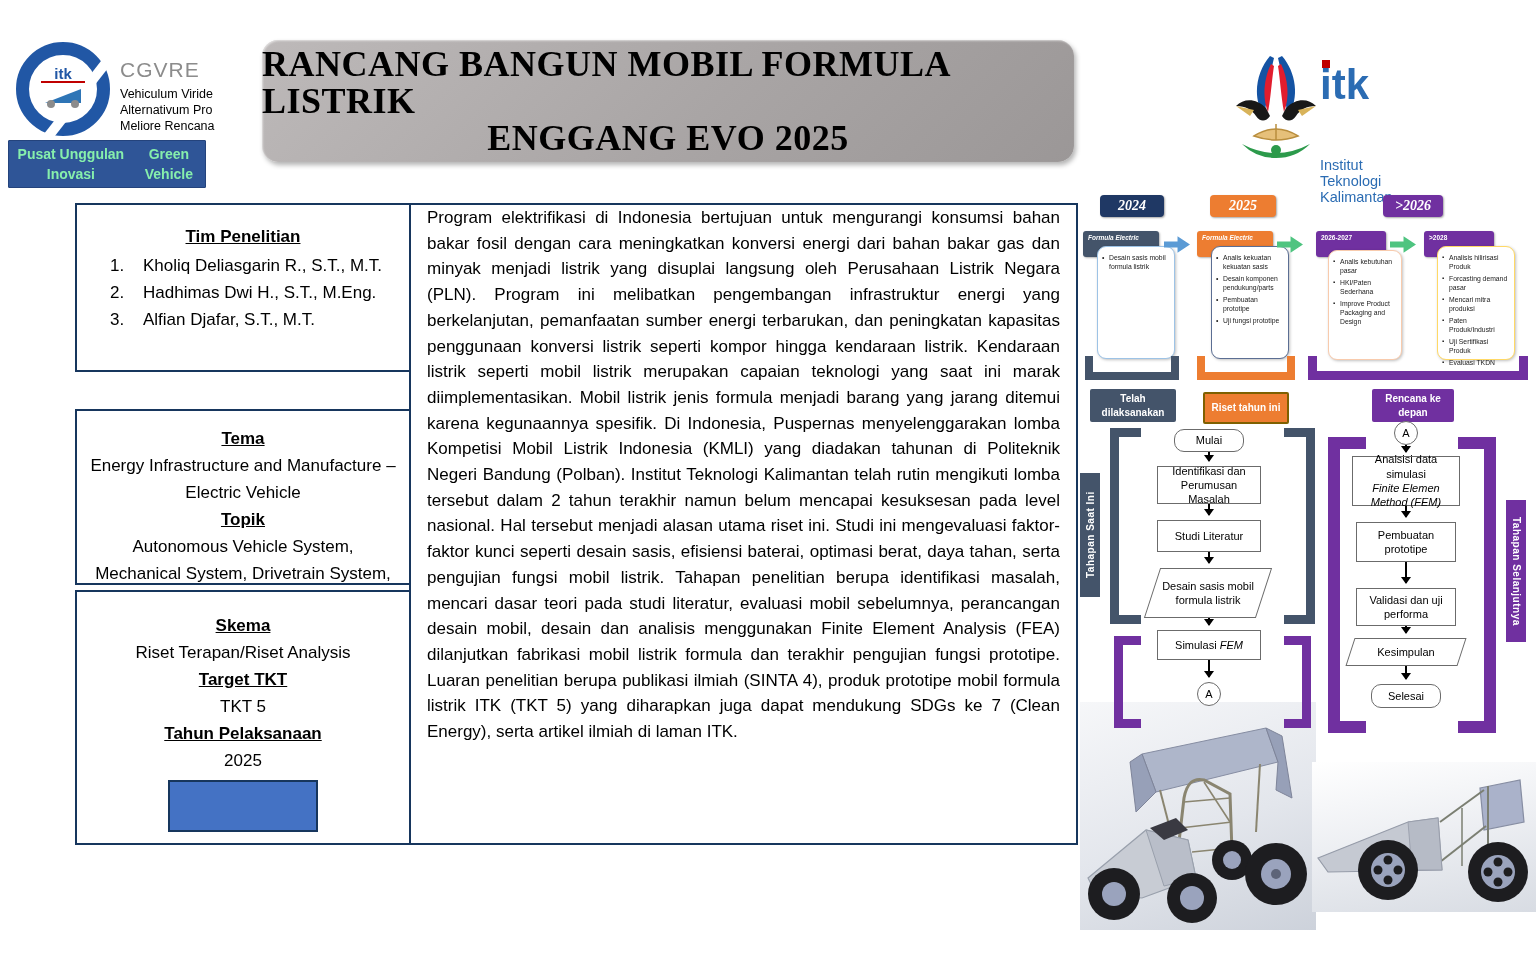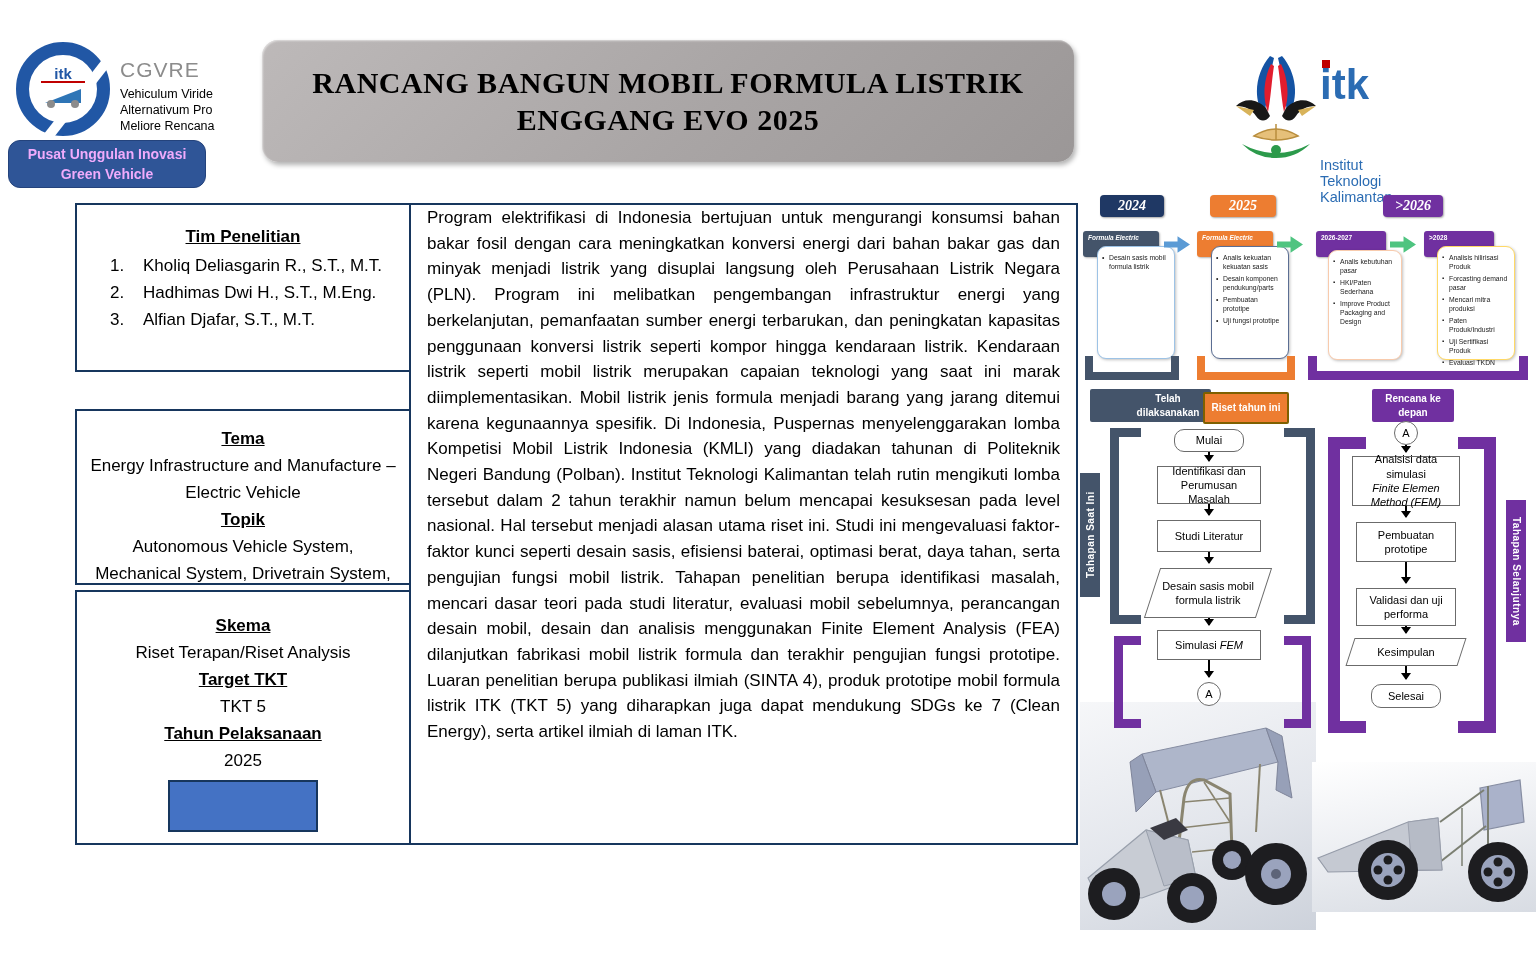--- a/index.html
+++ b/index.html
@@ -9,27 +9,27 @@
   
   .ring-logo{position:absolute;left:16px;top:42px;width:94px;height:94px;border-radius:50%;
              border:13px solid #2157a5;box-sizing:border-box;display:flex;flex-direction:column;
              align-items:center;justify-content:center;}
   .ring-gap{position:absolute;width:10px;height:120px;background:#fff;left:42px;top:-14px;transform:rotate(38deg);}
   .ring-inner{position:relative;z-index:2;text-align:center;}
   .ring-itk{font-size:15px;font-weight:bold;color:#2157a5;border-bottom:2px solid #c00000;line-height:1;}
   .cgvre-name{position:absolute;left:120px;top:58px;font-size:21px;color:#8c8c8c;letter-spacing:1px;}
   .cgvre-motto{position:absolute;left:120px;top:86px;font-size:12.5px;line-height:16px;color:#000000;}
   .badge{position:absolute;left:8px;top:140px;width:196px;height:46px;background:#2f5597;border:1px solid #24437c;
-         border-radius:12px;color:#f0abfc;font-weight:bold;font-size:14px;line-height:1.45;display:flex;
-         flex-direction:column;align-items:center;justify-content:center;text-align:center;}
+         border-radius:1px;color:#86efac;font-weight:bold;font-size:14px;line-height:1.45;display:flex;
+         flex-direction:row;align-items:center;justify-content:center;text-align:center;}
   .banner{position:absolute;left:262px;top:40px;width:812px;height:122px;border-radius:16px;
           background:linear-gradient(135deg,#bdb9b9 0%,#a9a5a5 55%,#9b9797 100%);
           box-shadow:2px 3px 5px rgba(0,0,0,.3), inset 1px 1px 2px rgba(255,255,255,.55);
           display:flex;flex-direction:column;align-items:center;justify-content:center;}
-  .banner div{font-family:"Liberation Serif",serif;font-weight:bold;font-size:30px;line-height:37px;
+  .banner div{font-family:"Liberation Serif",serif;font-weight:bold;font-size:36px;line-height:37px;
               color:#000;text-align:left;letter-spacing:.5px;}
   .itk-emblem{position:absolute;left:1226px;top:50px;}
   .itk-word{position:absolute;left:1320px;top:64px;font-size:42px;font-weight:bold;color:#2b6cb3;line-height:1;}
   .itk-word::before{content:"";position:absolute;left:2px;top:-4px;width:8px;height:8px;background:#c00000;}
   .itk-name{position:absolute;left:1320px;top:112px;font-size:14.5px;line-height:16px;color:#2b6cb3;margin-top:45px;}
 
   
   .lp{position:absolute;left:75px;width:336px;border:2px solid #17365d;box-sizing:border-box;
       background:#fff;text-align:center;font-size:17px;line-height:27px;}
   .lp h3{margin:0;font-size:17px;line-height:27px;font-weight:bold;text-decoration:underline;}
@@ -258,21 +258,21 @@
       <li>Paten Produk/Industri</li>
       <li>Uji Sertifikasi Produk</li>
       <li>Evaluasi TKDN</li>
     </ul>
   </div>
 
   <div class="ubk" style="left:1085px;top:356px;width:94px;border-width:0 8px 8px 8px;border-color:#44546a;"></div>
   <div class="ubk" style="left:1197px;top:356px;width:98px;border-width:0 8px 8px 8px;border-color:#ed7d31;"></div>
   <div class="ubk" style="left:1308px;top:356px;width:220px;border-width:0 9px 9px 9px;border-color:#7030a0;"></div>
 
-  <div class="legend" style="left:1090px;top:389px;width:86px;height:33px;background:#44546a;padding-left:35px;">Telah dilaksanakan</div>
+  <div class="legend" style="left:1090px;top:389px;width:86px;height:33px;background:#44546a;">Telah dilaksanakan</div>
   <div class="legend" style="left:1203px;top:392px;width:82px;height:28px;background:#ed7d31;border:2px solid #7f6000;">Riset tahun ini</div>
   <div class="legend" style="left:1372px;top:389px;width:82px;height:33px;background:#7030a0;">Rencana ke depan</div>
 
   <div class="vlabel v-up" style="left:1080px;top:473px;width:20px;height:124px;background:#44546a;">Tahapan Saat Ini</div>
   <div class="fbl" style="left:1110px;top:428px;width:22px;height:178px;border-width:9px 0 9px 9px;border-color:#44546a;"></div>
   <div class="fbr" style="left:1284px;top:428px;width:22px;height:178px;border-width:9px 9px 9px 0;border-color:#44546a;"></div>
   <div class="fbl" style="left:1114px;top:636px;width:18px;height:74px;border-width:9px 0 9px 9px;border-color:#7030a0;"></div>
   <div class="fbr" style="left:1284px;top:636px;width:18px;height:74px;border-width:9px 9px 9px 0;border-color:#7030a0;"></div>
 
   <div class="fnode frnd" style="left:1174px;top:429px;width:70px;height:23px;">Mulai</div>

